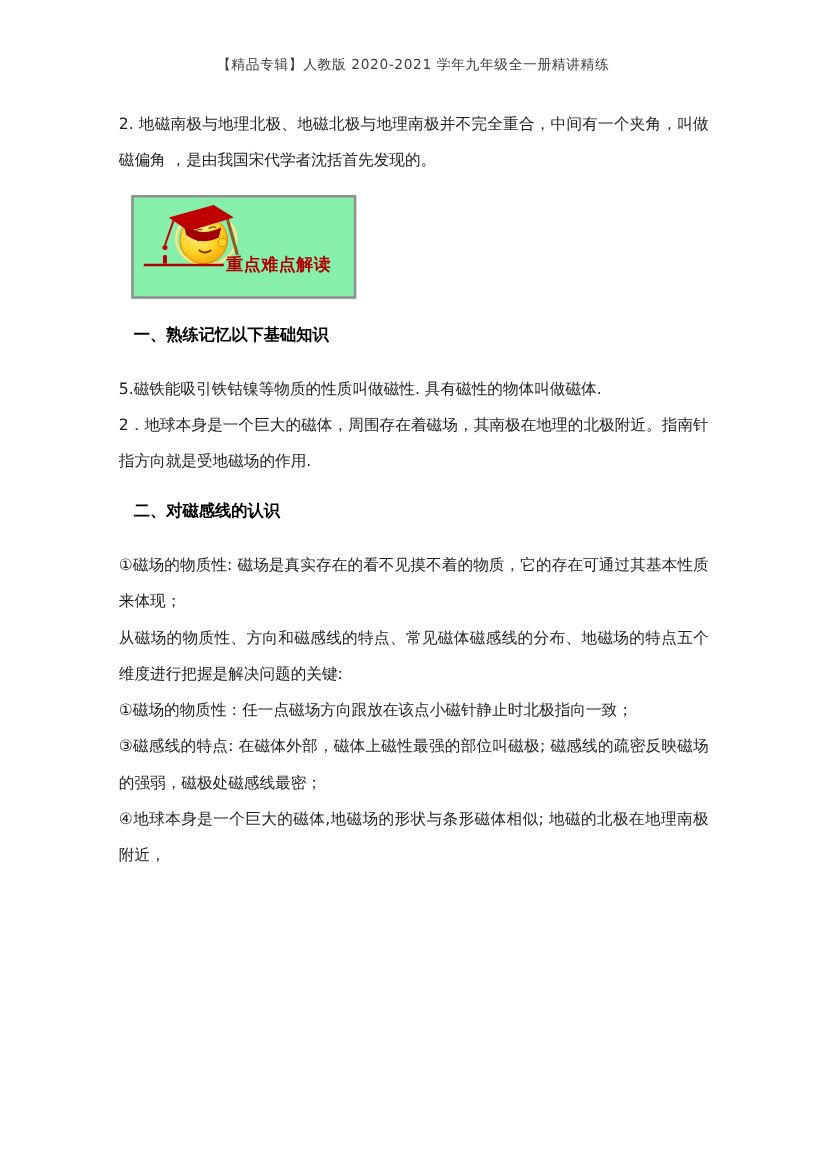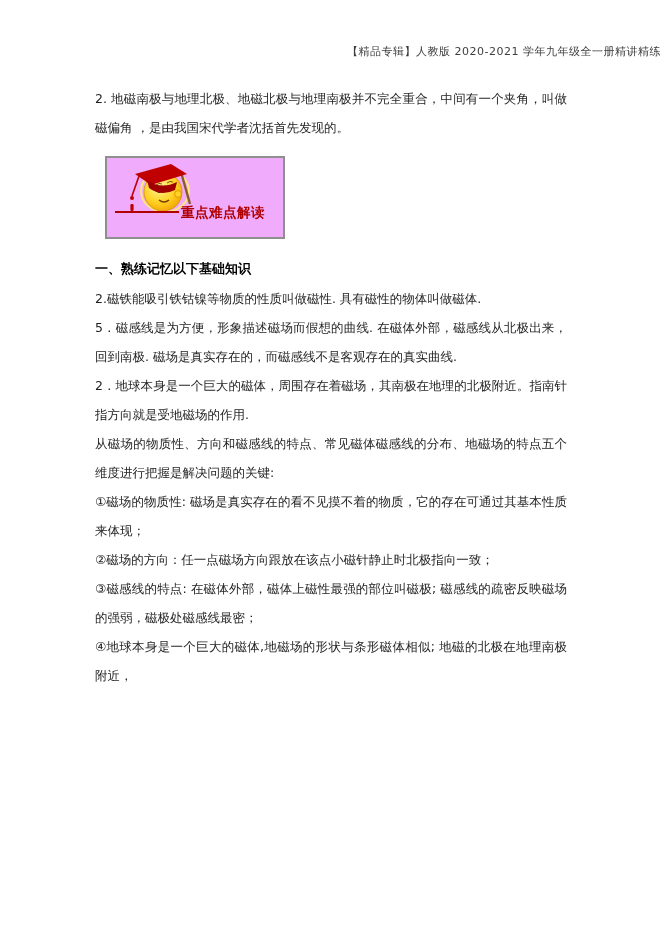--- a/index.html
+++ b/index.html
@@ -8,47 +8,47 @@
     width: 661px;
     height: 935px;
     background: #ffffff;
     font-family: "DejaVu Sans", "Liberation Sans", sans-serif;
     color: #1f1f1f;
     overflow: hidden;
     box-sizing: border-box;
     padding-top: 44px;
   }
   .doc-header {
-    text-align: right;
+    text-align: center;
     font-size: 11px;
     color: #3d3d3d;
     letter-spacing: 0.5px;
     height: 16px;
     line-height: 16px;
   }
   .content {
     margin: 24px 94px 0 95px; 
     font-size: 12.5px;
     line-height: 29px;
     text-align: justify;
   }
   .para { margin: 0; }
   .sec-heading {
-    margin: 0;
+    margin: 12px;
     font-size: 13px;
     font-weight: bold;
     color: #000000;
     line-height: 30px;
   }
   .banner {
     position: relative;
     width: 176px;
     height: 79px;
     margin: 14px 0 15px 10px;
-    background: #f0abfc;
+    background: #86efac;
     border: 2px solid #8f8f8f;
     box-sizing: content-box;
   }
   .mascot {
     position: absolute;
     left: 10px;
     top: 2px;
     width: 92px;
     height: 54px;
   }
@@ -118,25 +118,25 @@
         <rect x="13.4" y="44" width="3.2" height="7" rx="1.2" fill="#c00000"></rect>
       </svg>
       <div class="banner-row">
         <span class="banner-line"></span>
         <span class="banner-label">重点难点解读</span>
       </div>
     </div>
 
     <h2 class="sec-heading">一、熟练记忆以下基础知识</h2>
 
-    <p class="para">2.磁铁能吸引铁钴镍等物质的性质叫做磁性. 具有磁性的物体叫做磁体.</p>
-    <p class="para">5．磁感线是为方便，形象描述磁场而假想的曲线. 在磁体外部，磁感线从北极出来，回到南极. 磁场是真实存在的，而磁感线不是客观存在的真实曲线.</p>
+    <p class="para">5.磁铁能吸引铁钴镍等物质的性质叫做磁性. 具有磁性的物体叫做磁体.</p>
     <p class="para">2．地球本身是一个巨大的磁体，周围存在着磁场，其南极在地理的北极附近。指南针指方向就是受地磁场的作用.</p>
 
+    <h2 class="sec-heading">二、对磁感线的认识</h2>
 
+    <p class="para">①磁场的物质性: 磁场是真实存在的看不见摸不着的物质，它的存在可通过其基本性质来体现；</p>
     <p class="para">从磁场的物质性、方向和磁感线的特点、常见磁体磁感线的分布、地磁场的特点五个维度进行把握是解决问题的关键:</p>
-    <p class="para">①磁场的物质性: 磁场是真实存在的看不见摸不着的物质，它的存在可通过其基本性质来体现；</p>
-    <p class="para">②磁场的方向：任一点磁场方向跟放在该点小磁针静止时北极指向一致；</p>
+    <p class="para">①磁场的物质性：任一点磁场方向跟放在该点小磁针静止时北极指向一致；</p>
     <p class="para">③磁感线的特点: 在磁体外部，磁体上磁性最强的部位叫磁极; 磁感线的疏密反映磁场的强弱，磁极处磁感线最密；</p>
     <p class="para">④地球本身是一个巨大的磁体,地磁场的形状与条形磁体相似; 地磁的北极在地理南极附近，</p>
 
   </div>
 </div>
 
 </body></html>

